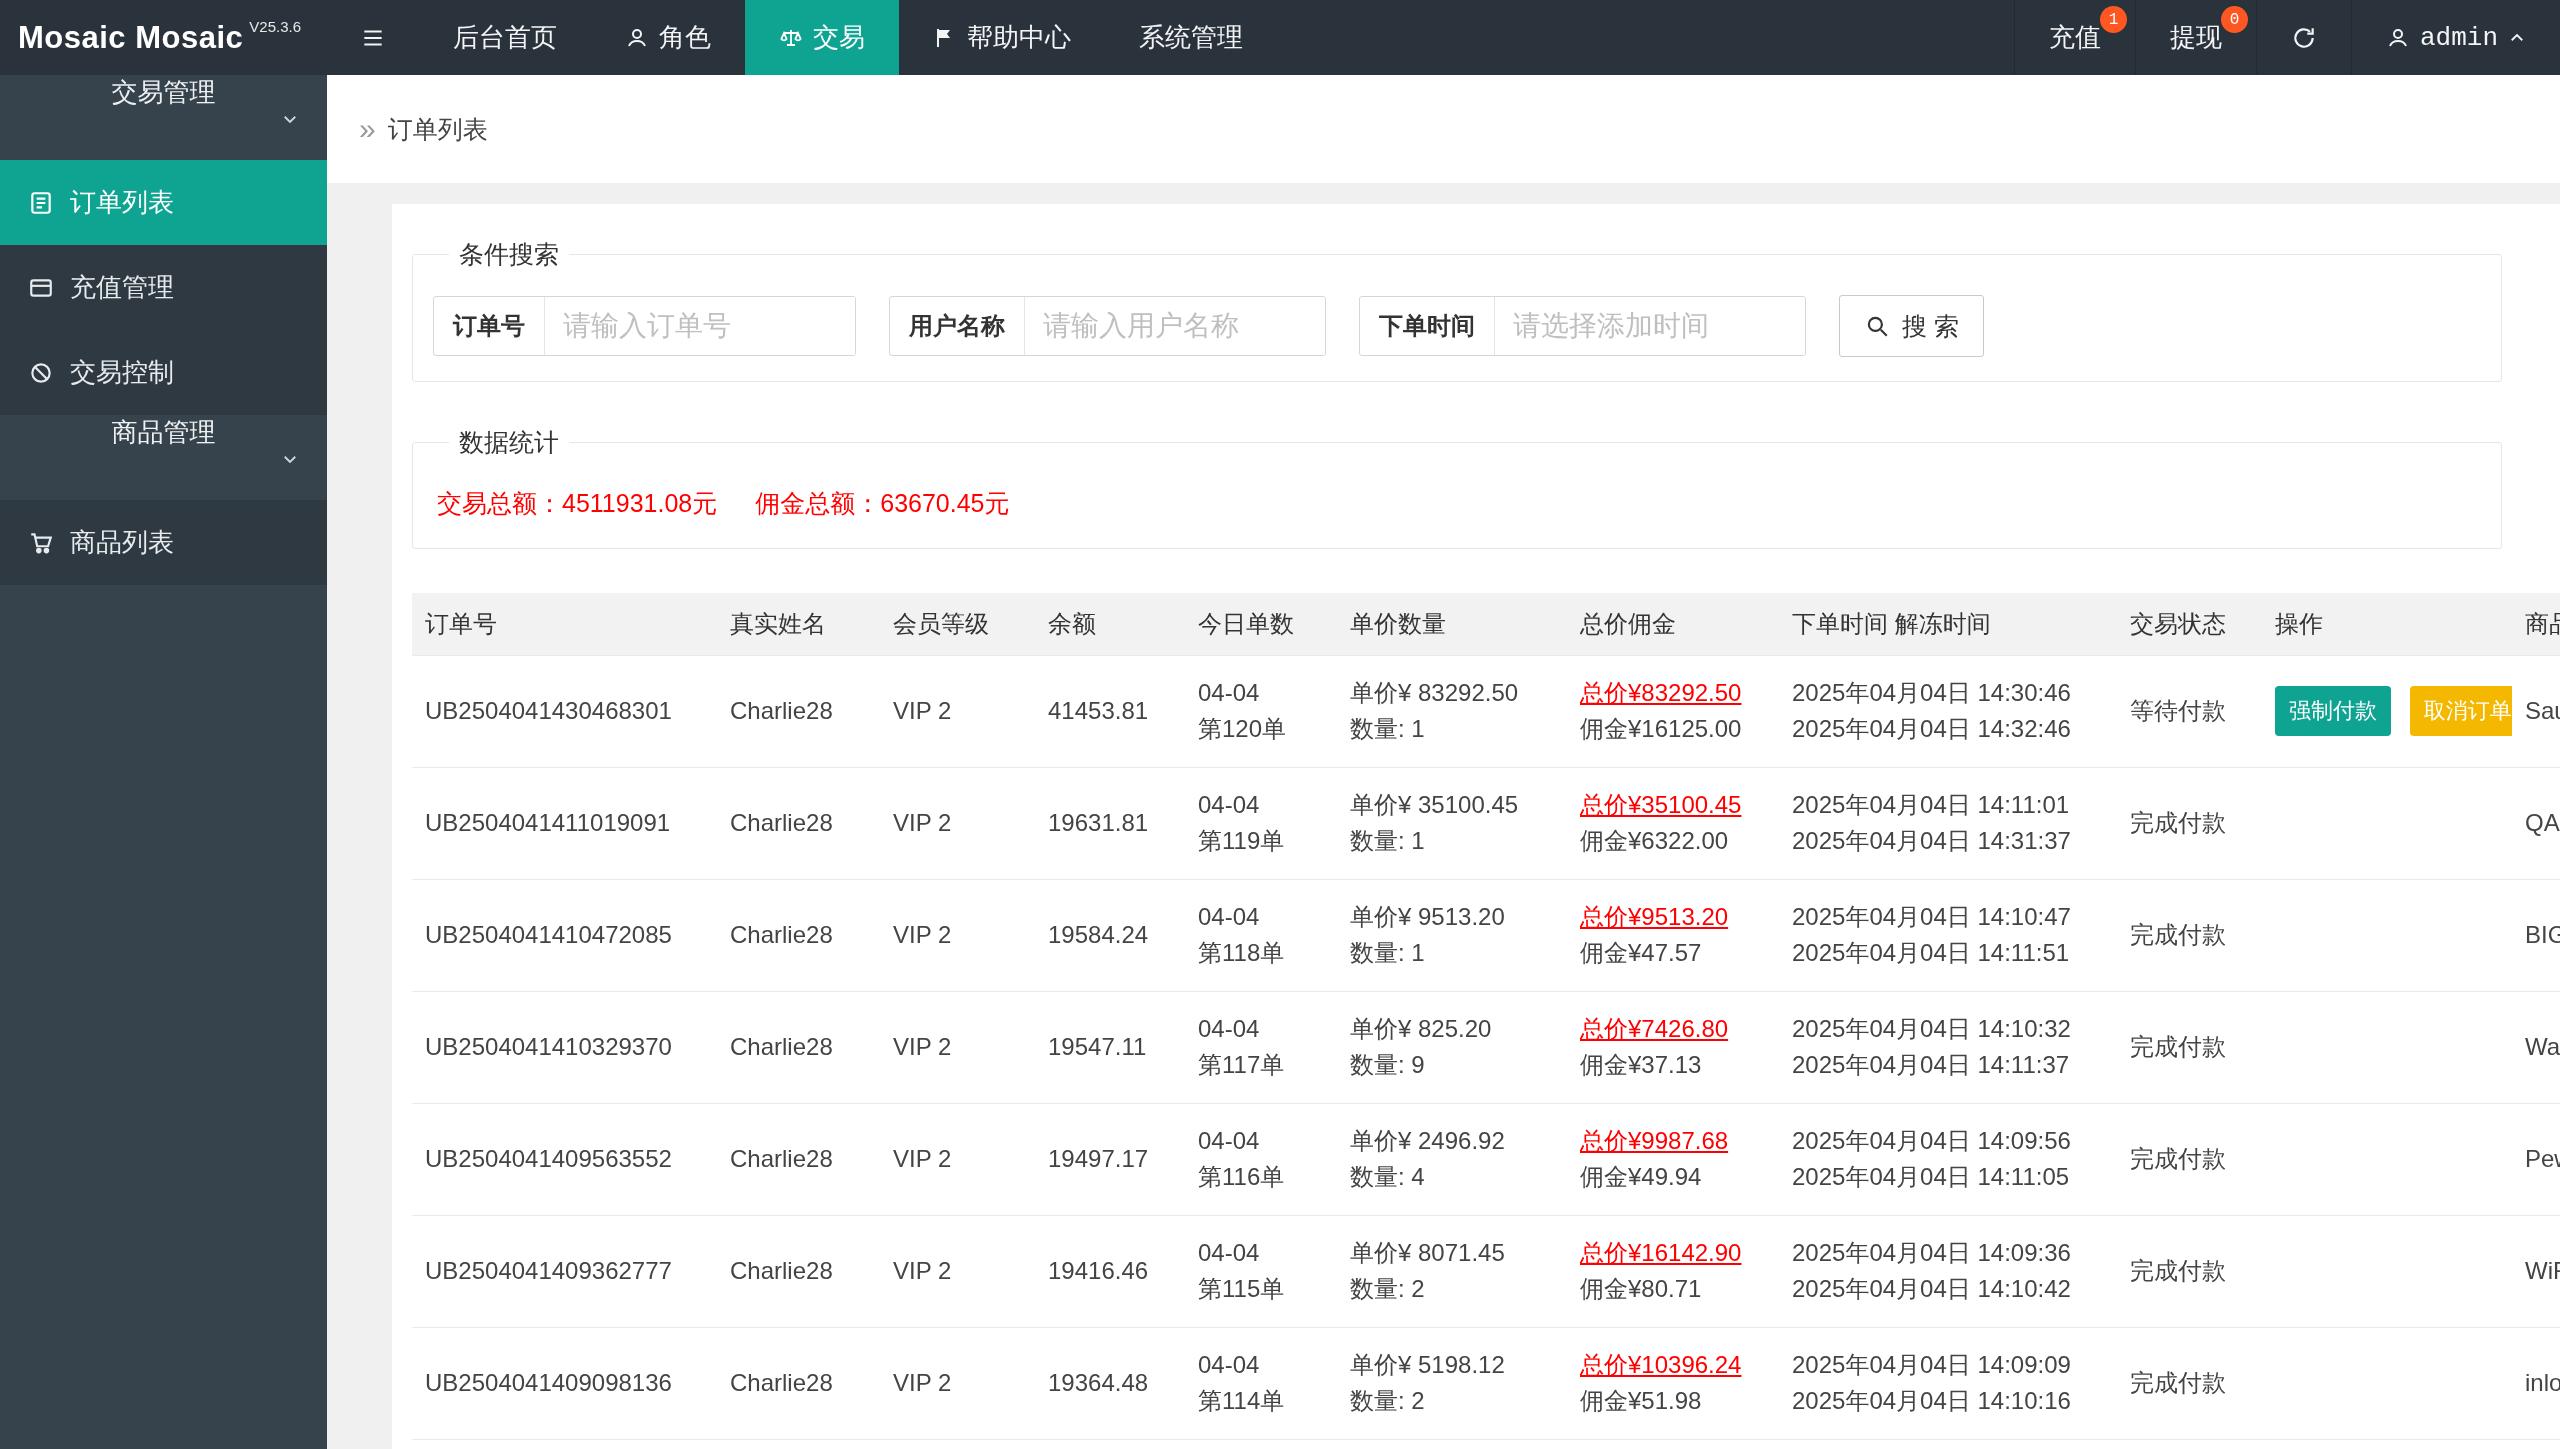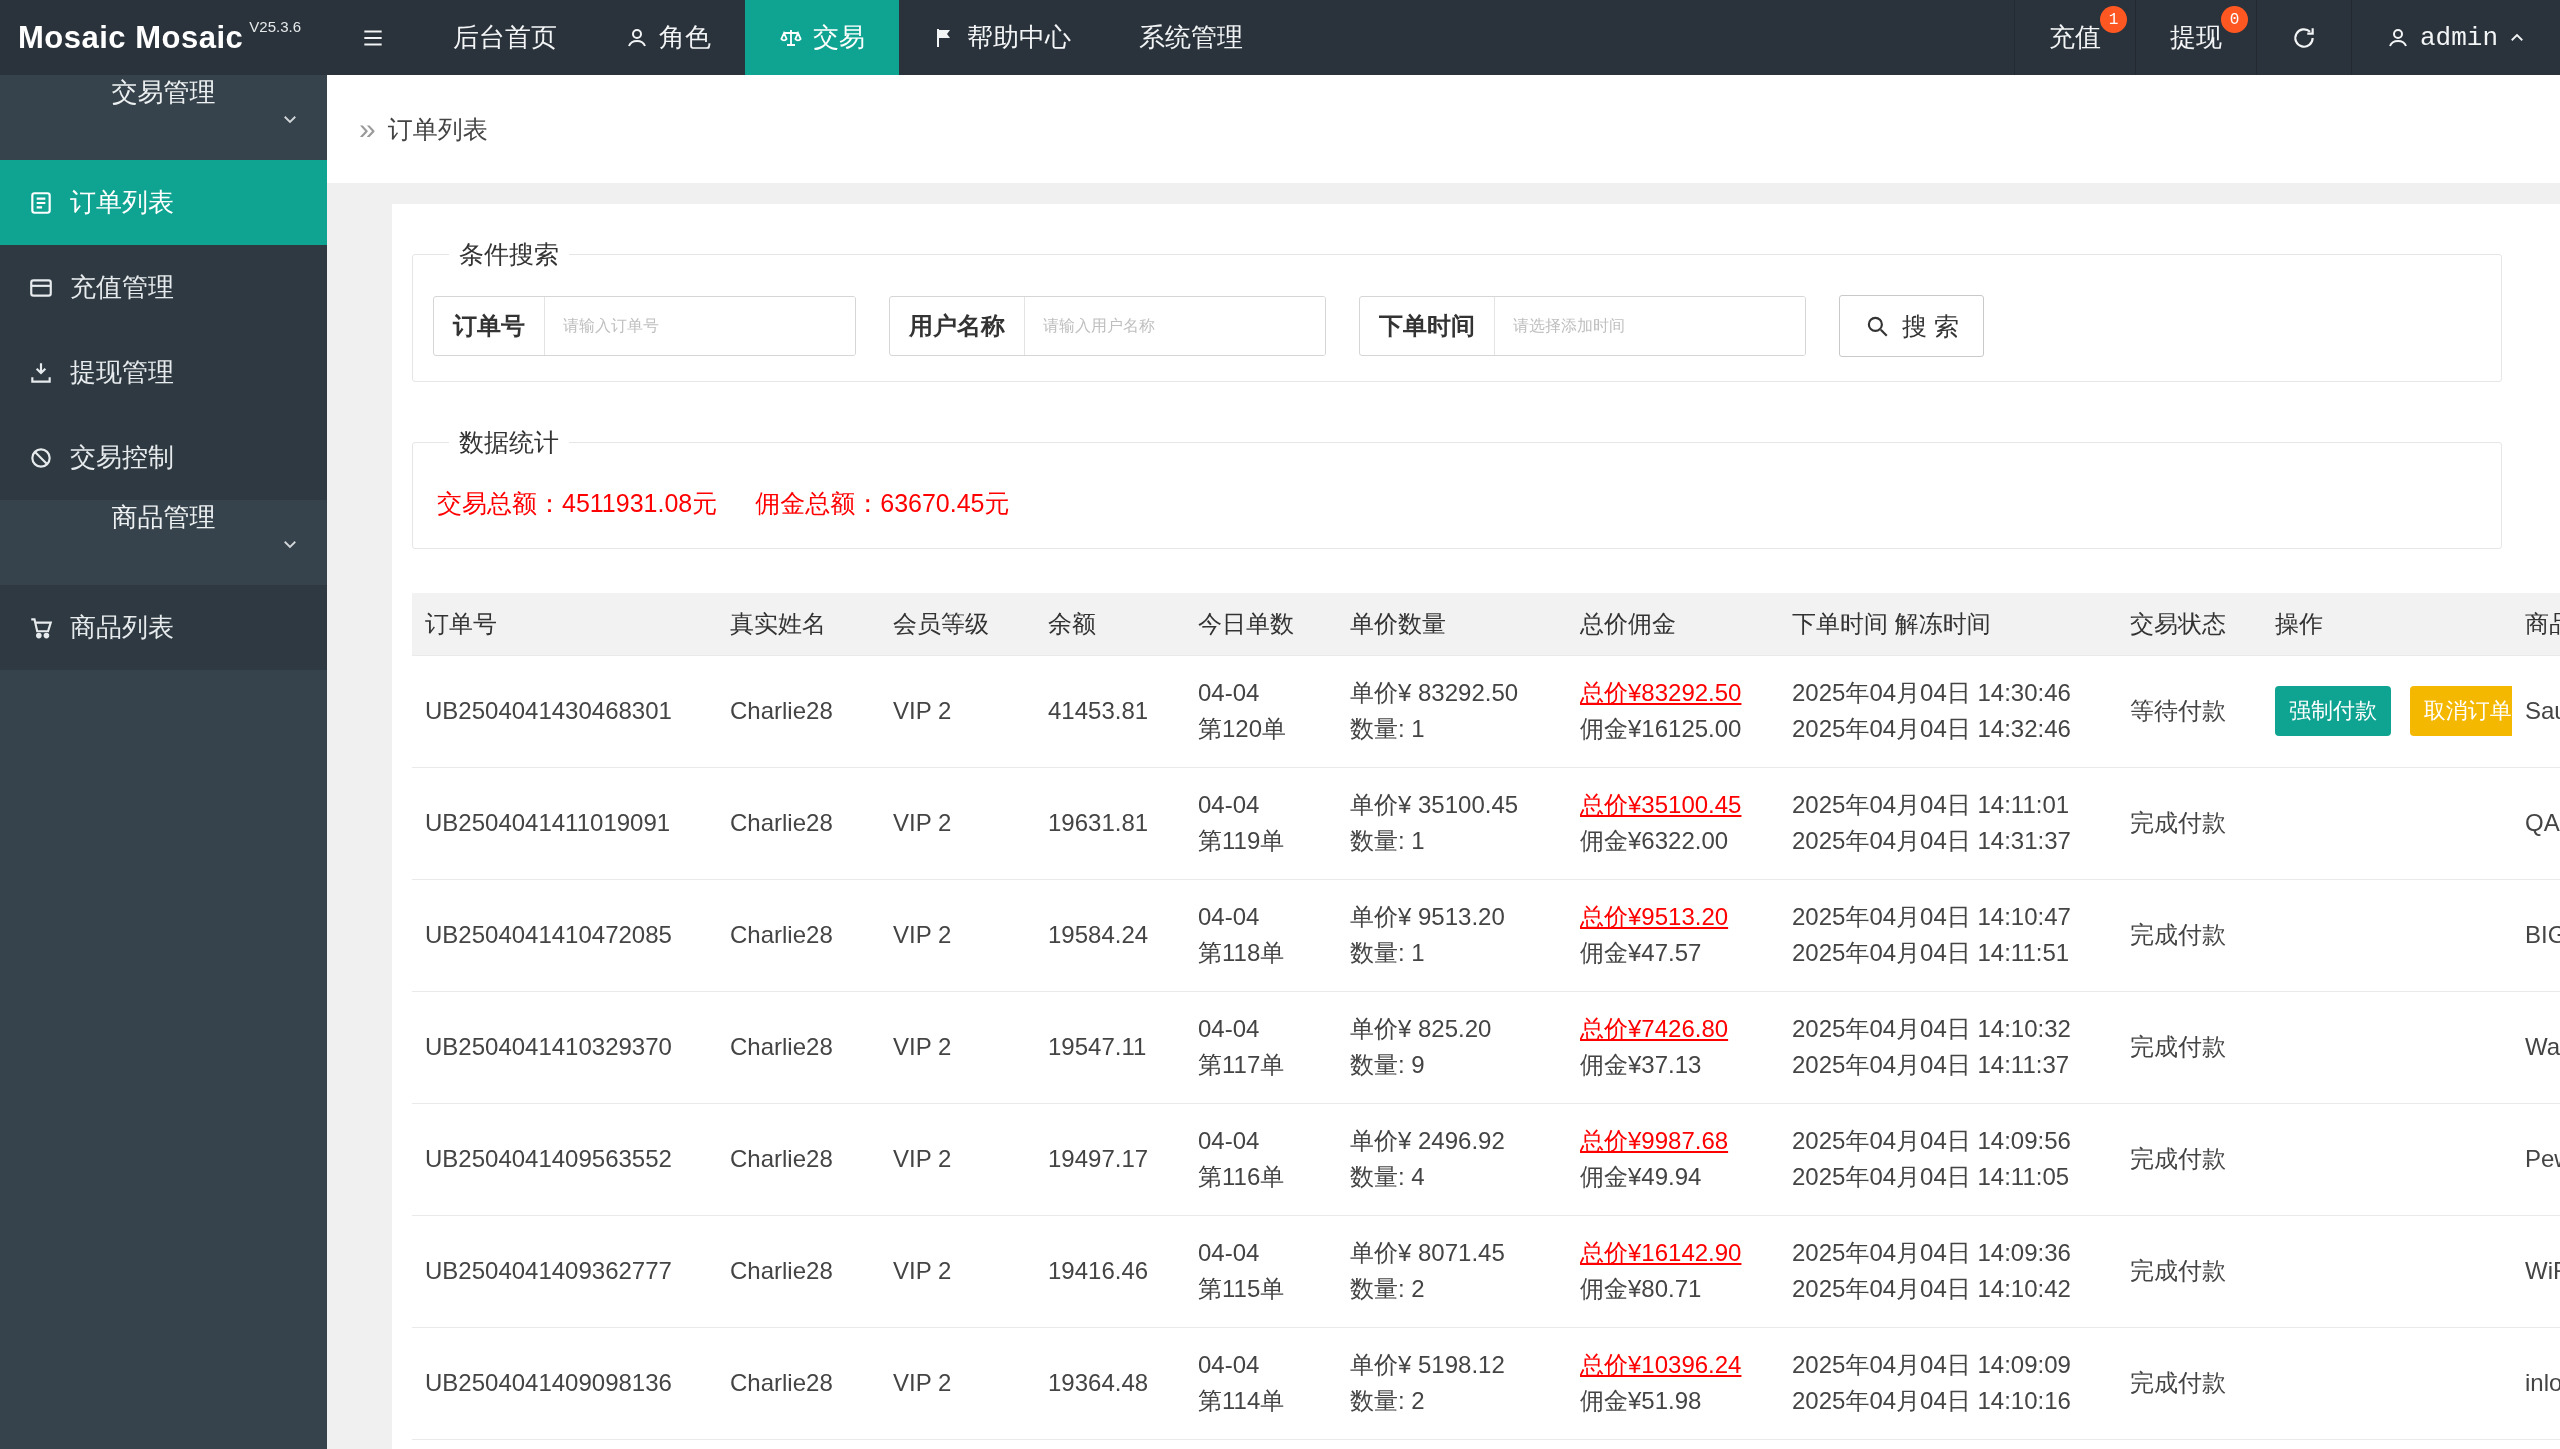--- a/index.html
+++ b/index.html
@@ -35,21 +35,21 @@
   .content { flex: 1; padding: 21px 0 0 65px; overflow: hidden; }
   .card { background: #fff; height: 100%; padding: 24px 58px 0 20px; overflow: hidden; }
 
   
   fieldset.fs { border: 1px solid #e6e6e6; border-radius: 3px; padding: 24px 20px; margin-bottom: 44px; }
   fieldset.fs:first-child { margin-top: 10px; }
   fieldset.fs legend { font-size: 25px; color: #333; padding: 0 10px; margin-left: 16px; }
   .search-row { display: flex; align-items: center; gap: 33px; }
   .igroup { display: flex; height: 60px; border: 1px solid #d6d6d6; border-radius: 3px; background: #fff; overflow: hidden; }
   .igroup label { display: flex; align-items: center; padding: 0 19px; font-size: 24px; font-weight: bold; color: #333; border-right: 1px solid #e4e4e4; white-space: nowrap; }
-  .igroup input { border: none; outline: none; padding: 0 18px; font-size: 16px; color: #333; }
+  .igroup input { border: none; outline: none; padding: 0 18px; font-size: 28px; color: #333; }
   .igroup input::placeholder { color: #bfbfbf; }
   .w1 { width: 310px; } .w2 { width: 300px; } .w3 { width: 310px; }
   .search-btn { height: 62px; padding: 0 24px; display: flex; align-items: center; gap: 12px; background: #fff; border: 1px solid #c9c9c9; border-radius: 3px; font-size: 25px; color: #333; cursor: pointer; font-family: inherit; }
   .stats-line { font-size: 25px; color: #f00; padding: 4px 0 4px 4px; }
   .stats-line .sp { margin-left: 38px; }
 
   
   table.orders { border-collapse: collapse; table-layout: fixed; width: 2330px; }
   .orders th { background: #f2f2f2; height: 62px; text-align: left; font-weight: 400; font-size: 24px; color: #333; padding: 0 10px 0 13px; white-space: nowrap; overflow: hidden; }
   .orders td { height: 112px; font-size: 24px; color: #444; padding: 0 10px 0 13px; border-top: 1px solid #eaeaea; white-space: nowrap; vertical-align: middle; overflow: hidden; }
@@ -165,29 +165,20 @@
       <span>订单列表</span>
     </div>
     <div class="menu-item">
       <span class="icon">
         <svg width="26" height="26" viewBox="0 0 24 24" fill="none" stroke="currentColor" stroke-width="2">
             <rect x="3" y="5" width="18" height="14" rx="2"></rect>
             <path d="M3 10h18"></path>
           </svg>
       </span>
       <span>充值管理</span>
-    </div>
-    <div class="menu-item">
-      <span class="icon">
-        <svg width="26" height="26" viewBox="0 0 24 24" fill="none" stroke="currentColor" stroke-width="2">
-            <path d="M12 3v9M8 8l4 4 4-4"></path>
-            <path d="M4 16v4h16v-4"></path>
-          </svg>
-      </span>
-      <span>提现管理</span>
     </div>
     <div class="menu-item">
       <span class="icon">
         <svg width="26" height="26" viewBox="0 0 24 24" fill="none" stroke="currentColor" stroke-width="2">
             <circle cx="12" cy="12" r="8"></circle>
             <path d="M6.5 6.5l11 11"></path>
           </svg>
       </span>
       <span>交易控制</span>
     </div>

